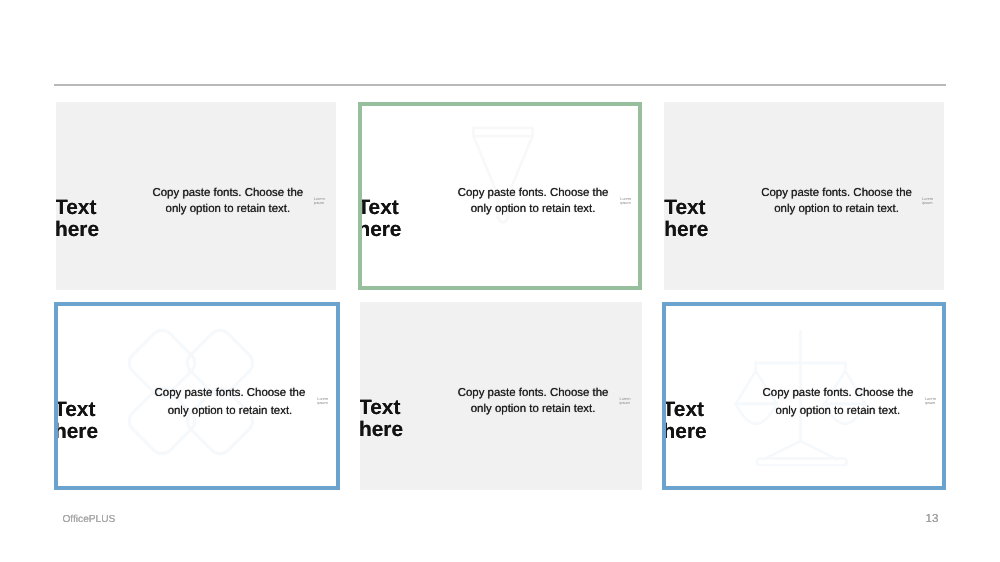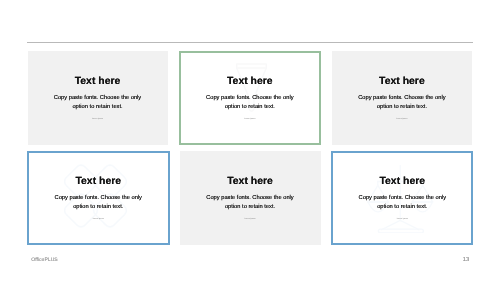--- a/index.html
+++ b/index.html
@@ -12,21 +12,21 @@
   .card.gray{background:#f1f1f1;}
   .card.green{background:#ffffff;border:2px solid #98bf9d;}
   .card.green>.cbody,.card.blue>.cbody{left:-2px;right:-2px;top:-2px;bottom:-2px;}
   .card.blue{background:#ffffff;border:2px solid #6aa3ce;}
   .c1{left:0;top:0;width:140px;height:93.5px;}
   .c2{left:151.2px;top:-0.2px;width:142.3px;height:94px;}
   .c3{left:304.6px;top:0;width:139.6px;height:93.5px;}
   .c4{left:-0.5px;top:100px;width:142.5px;height:94px;}
   .c5{left:152px;top:100px;width:141px;height:93.5px;}
   .c6{left:303.8px;top:100px;width:142px;height:94px;}
-  .cbody{position:absolute;left:0;right:0;top:0;bottom:0;display:flex;flex-direction:column;align-items:center;justify-content:flex-start;}
+  .cbody{position:absolute;left:0;right:0;top:0;bottom:0;display:flex;align-items:center;justify-content:flex-start;}
   .title{font-size:10.45px;font-weight:bold;color:#121212;letter-spacing:0px;margin-top:25.2px;text-shadow:0 0 0.3px rgba(0,0,0,0.8);}
   .desc{font-size:5.72px;color:#1f1f1f;line-height:8.7px;text-align:center;margin-top:7.1px;width:90px;text-shadow:0 0 0.35px rgba(0,0,0,0.85);}
   .tiny{font-size:1.95px;color:#8a8a8a;margin-top:6.5px;letter-spacing:0px;}
   .footer-left{position:absolute;left:31.2px;top:256.6px;font-size:5.1px;color:#a8a8a8;letter-spacing:0px;text-shadow:0 0 0.3px rgba(130,130,130,0.8);}
   .footer-right{position:absolute;left:462.8px;top:257.0px;font-size:5.8px;color:#9f9f9f;text-shadow:0 0 0.3px rgba(130,130,130,0.8);}
   .wm{position:absolute;}
   .wm2{opacity:0.055;}
   .wm4{opacity:0.07;}
   .wm6{opacity:0.075;}
   .wm2{left:54px;top:10.5px;width:33px;height:51px;}

